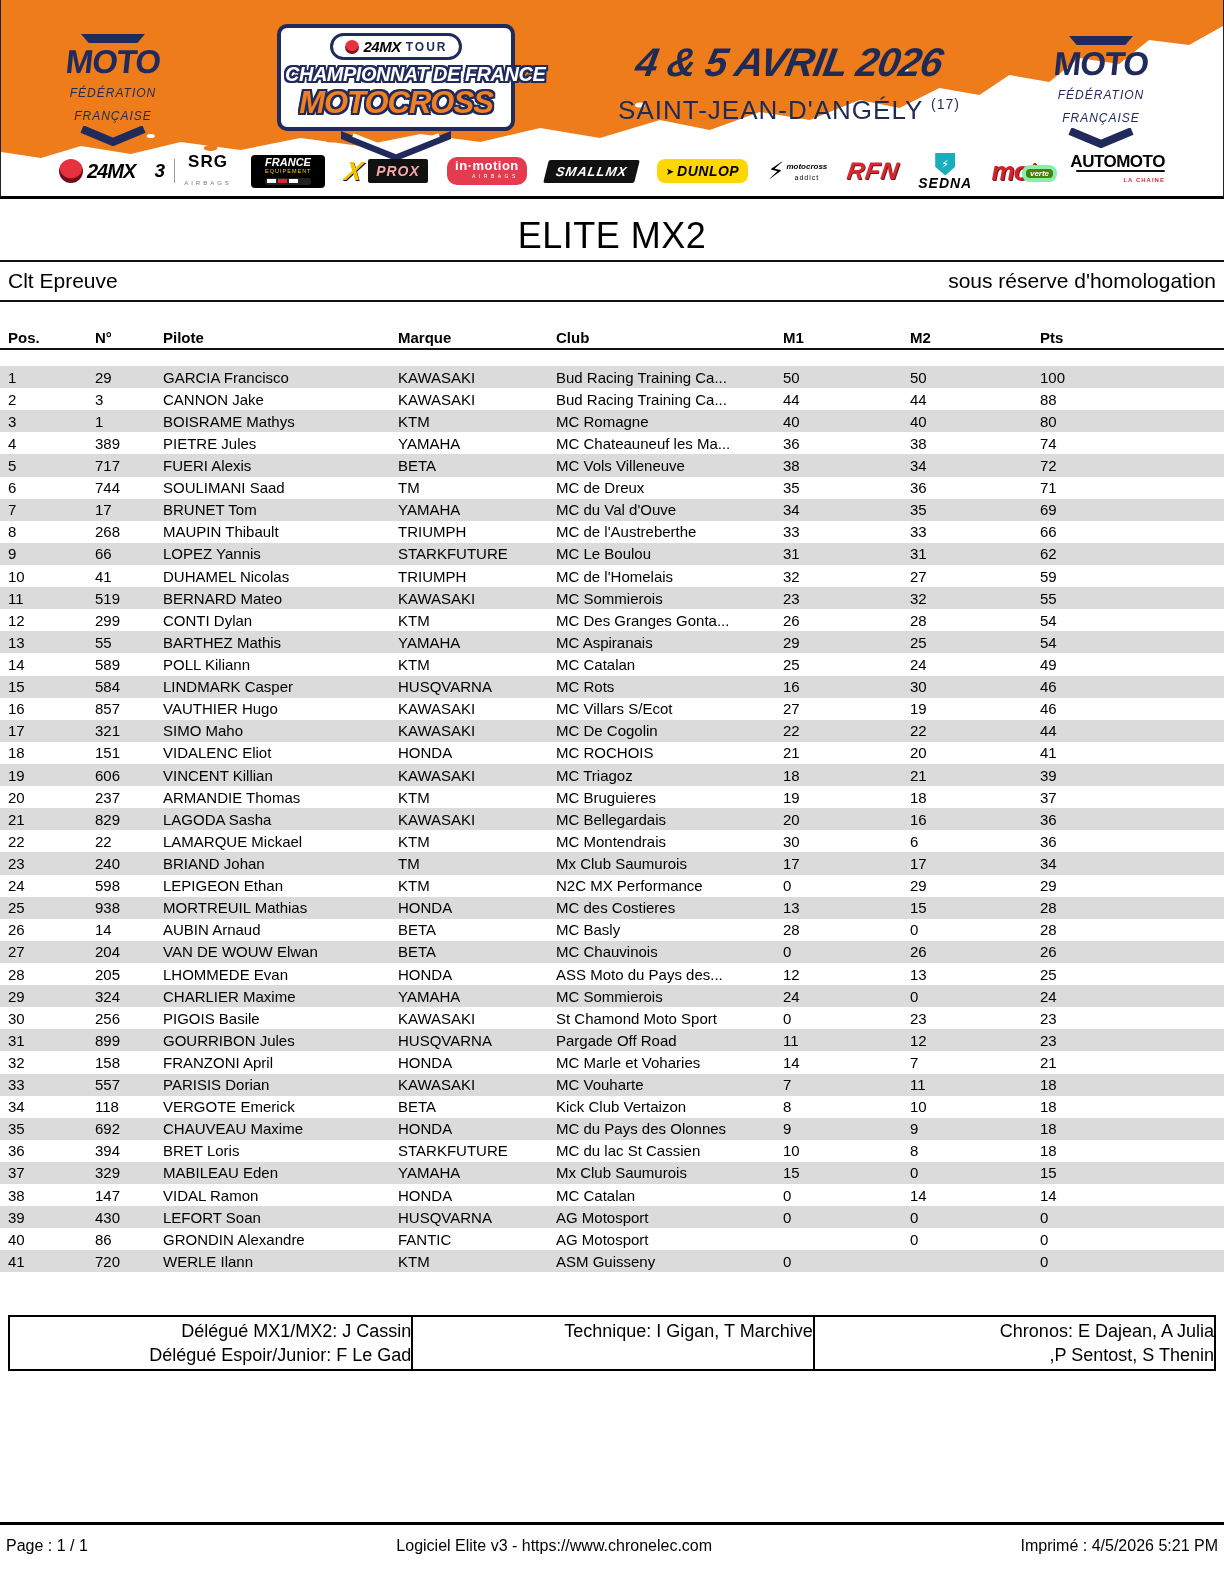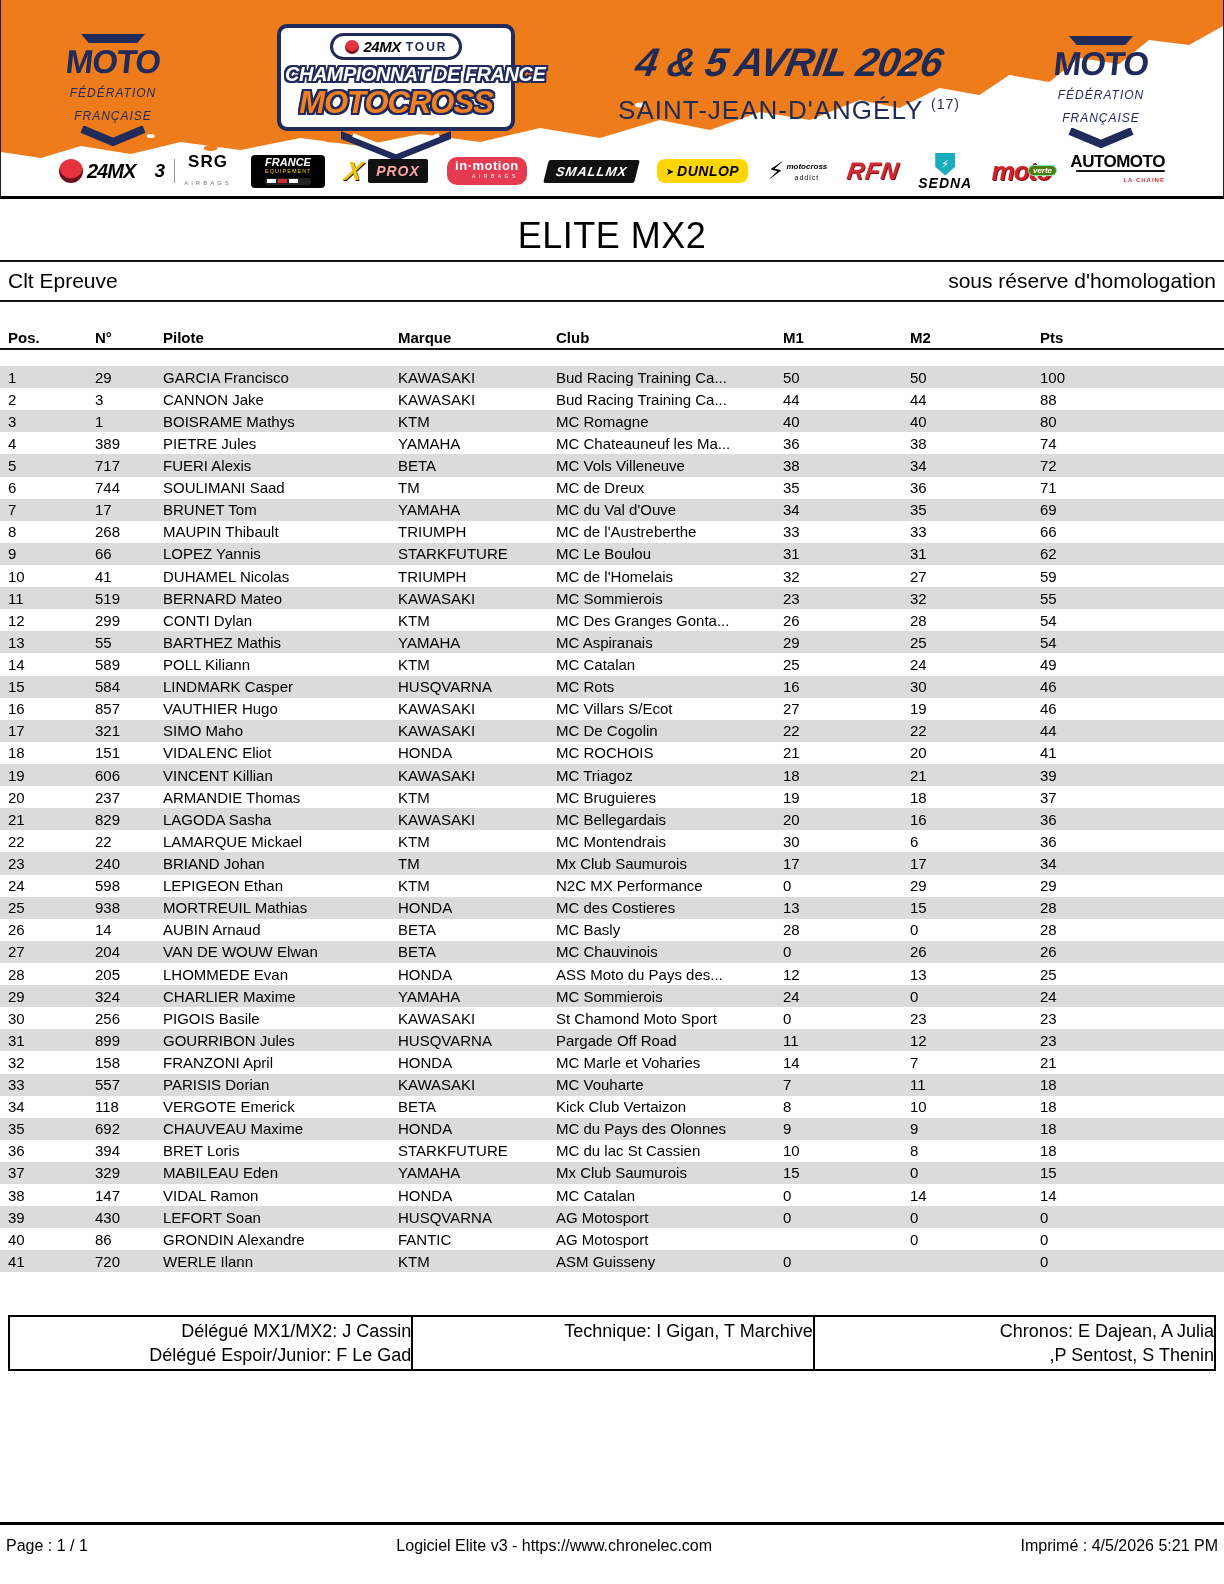--- a/index.html
+++ b/index.html
@@ -79,21 +79,21 @@
   .rfn{color:#d42a33;font-size:24px;font-weight:bold;font-style:italic;letter-spacing:1px;transform:skewX(-8deg);
        text-shadow:1px 1px 0 #7d0f16}
   .sed{text-align:center}
   .sed .shieldico{width:20px;height:23px;margin:0 auto;background:#19aebb;
        clip-path:polygon(0 0,100% 0,100% 62%,50% 100%,0 62%);display:flex;align-items:center;justify-content:center;
        color:#fff;font-size:11px}
   .sed .t{font-size:14px;font-weight:bold;font-style:italic;letter-spacing:1px;line-height:14px}
   .mverte{position:relative}
   .mverte .moto{color:#d42027;font-size:26px;font-weight:bold;font-style:italic;letter-spacing:-1px;
       text-shadow:1px 1px 0 #7d0f16}
-  .mverte .verte{position:absolute;right:-6px;top:9px;background:#4d7c0f;color:#fff;border:1px solid #86efac;
+  .mverte .verte{position:absolute;right:-6px;top:9px;background:#4d7c0f;color:#fff;border:4px solid #86efac;
       border-radius:8px;font-size:8px;font-style:italic;font-weight:bold;padding:0 4px}
   .amoto{text-align:right;line-height:14px}
   .amoto .t{font-size:17px;font-weight:bold;letter-spacing:-0.5px}
   .amoto .sw{height:2px;background:#111;border-radius:1px;margin:1px 0 1px 6px}
   .amoto .sub{color:#d42a33;font-size:6px;letter-spacing:1px;font-weight:bold}
 
   
   .title-row{height:61px;text-align:center;padding-top:16px;font-size:36px;letter-spacing:0.5px}
   .rule{border-top:2px solid #111}
   .subheader{height:38px;display:flex;align-items:center;justify-content:space-between;

